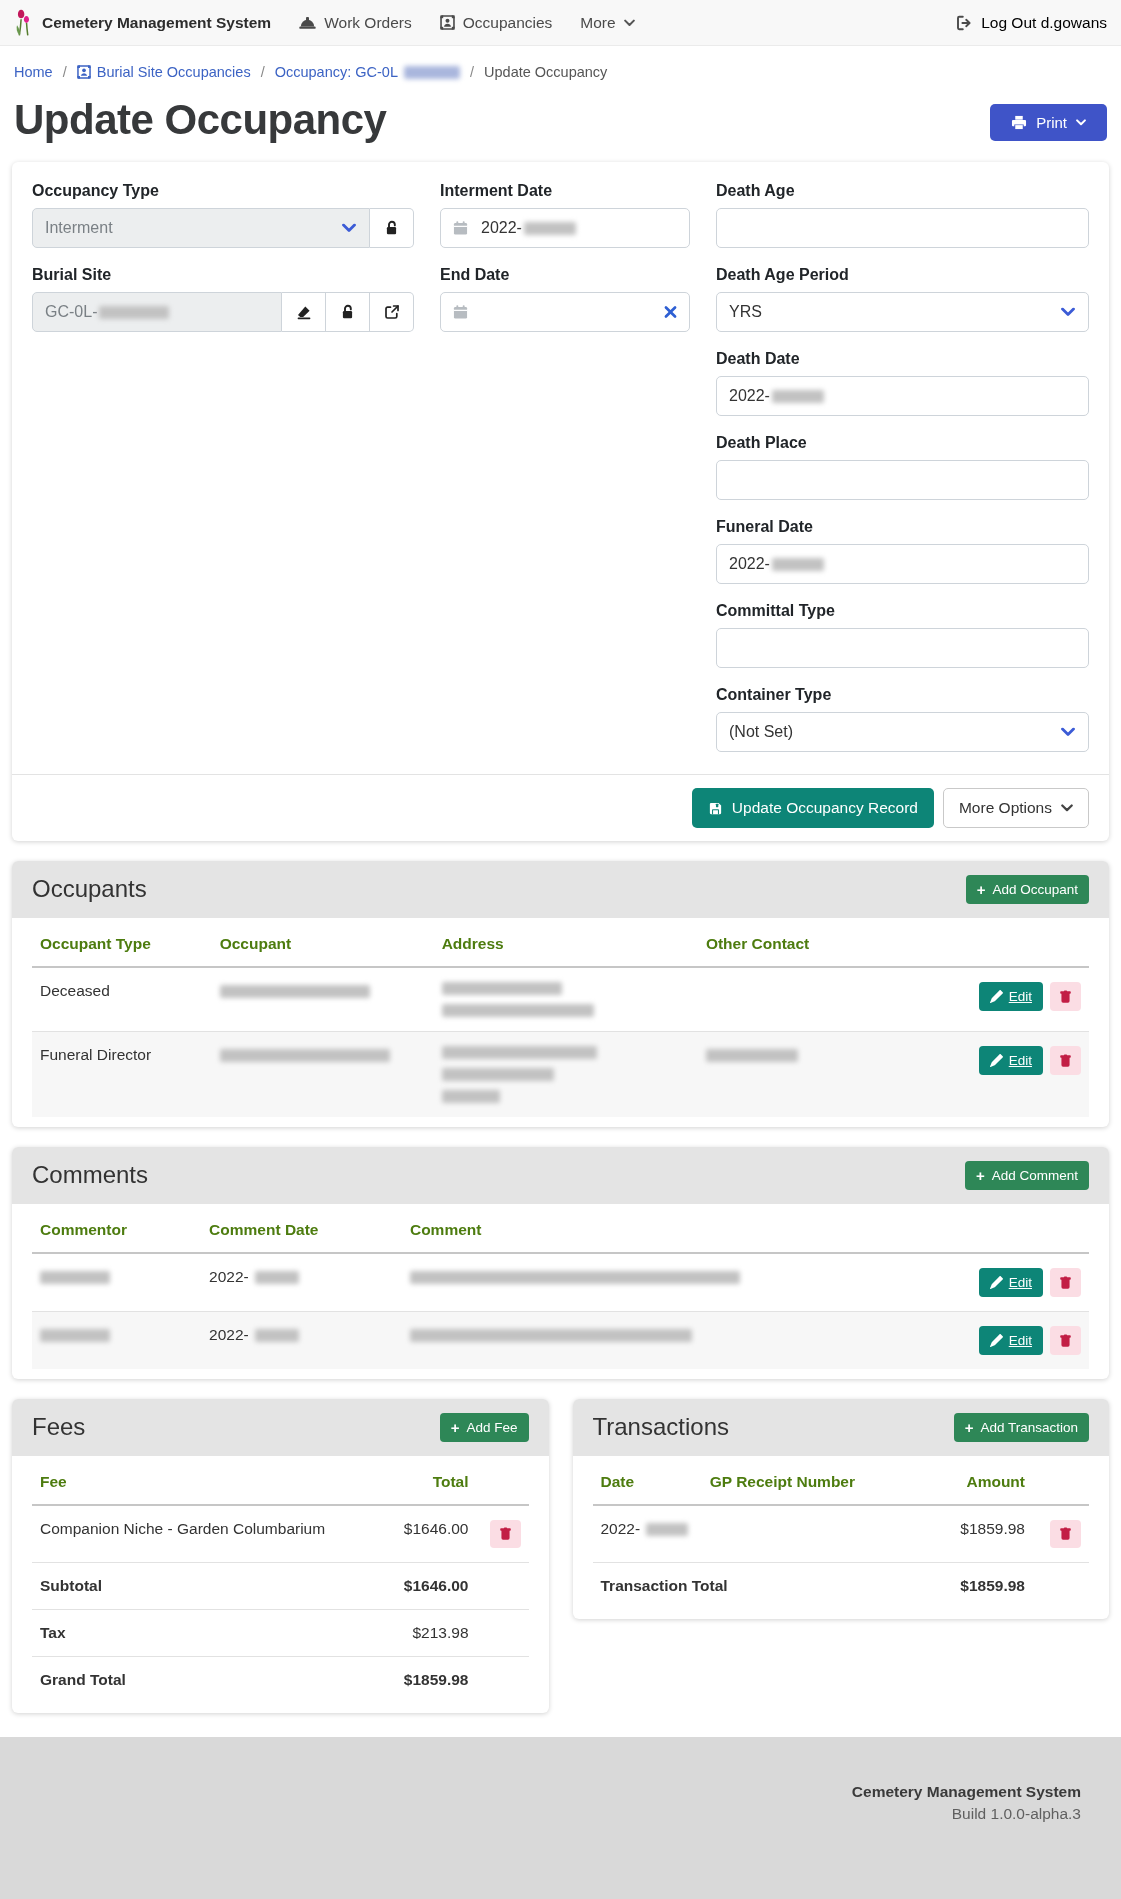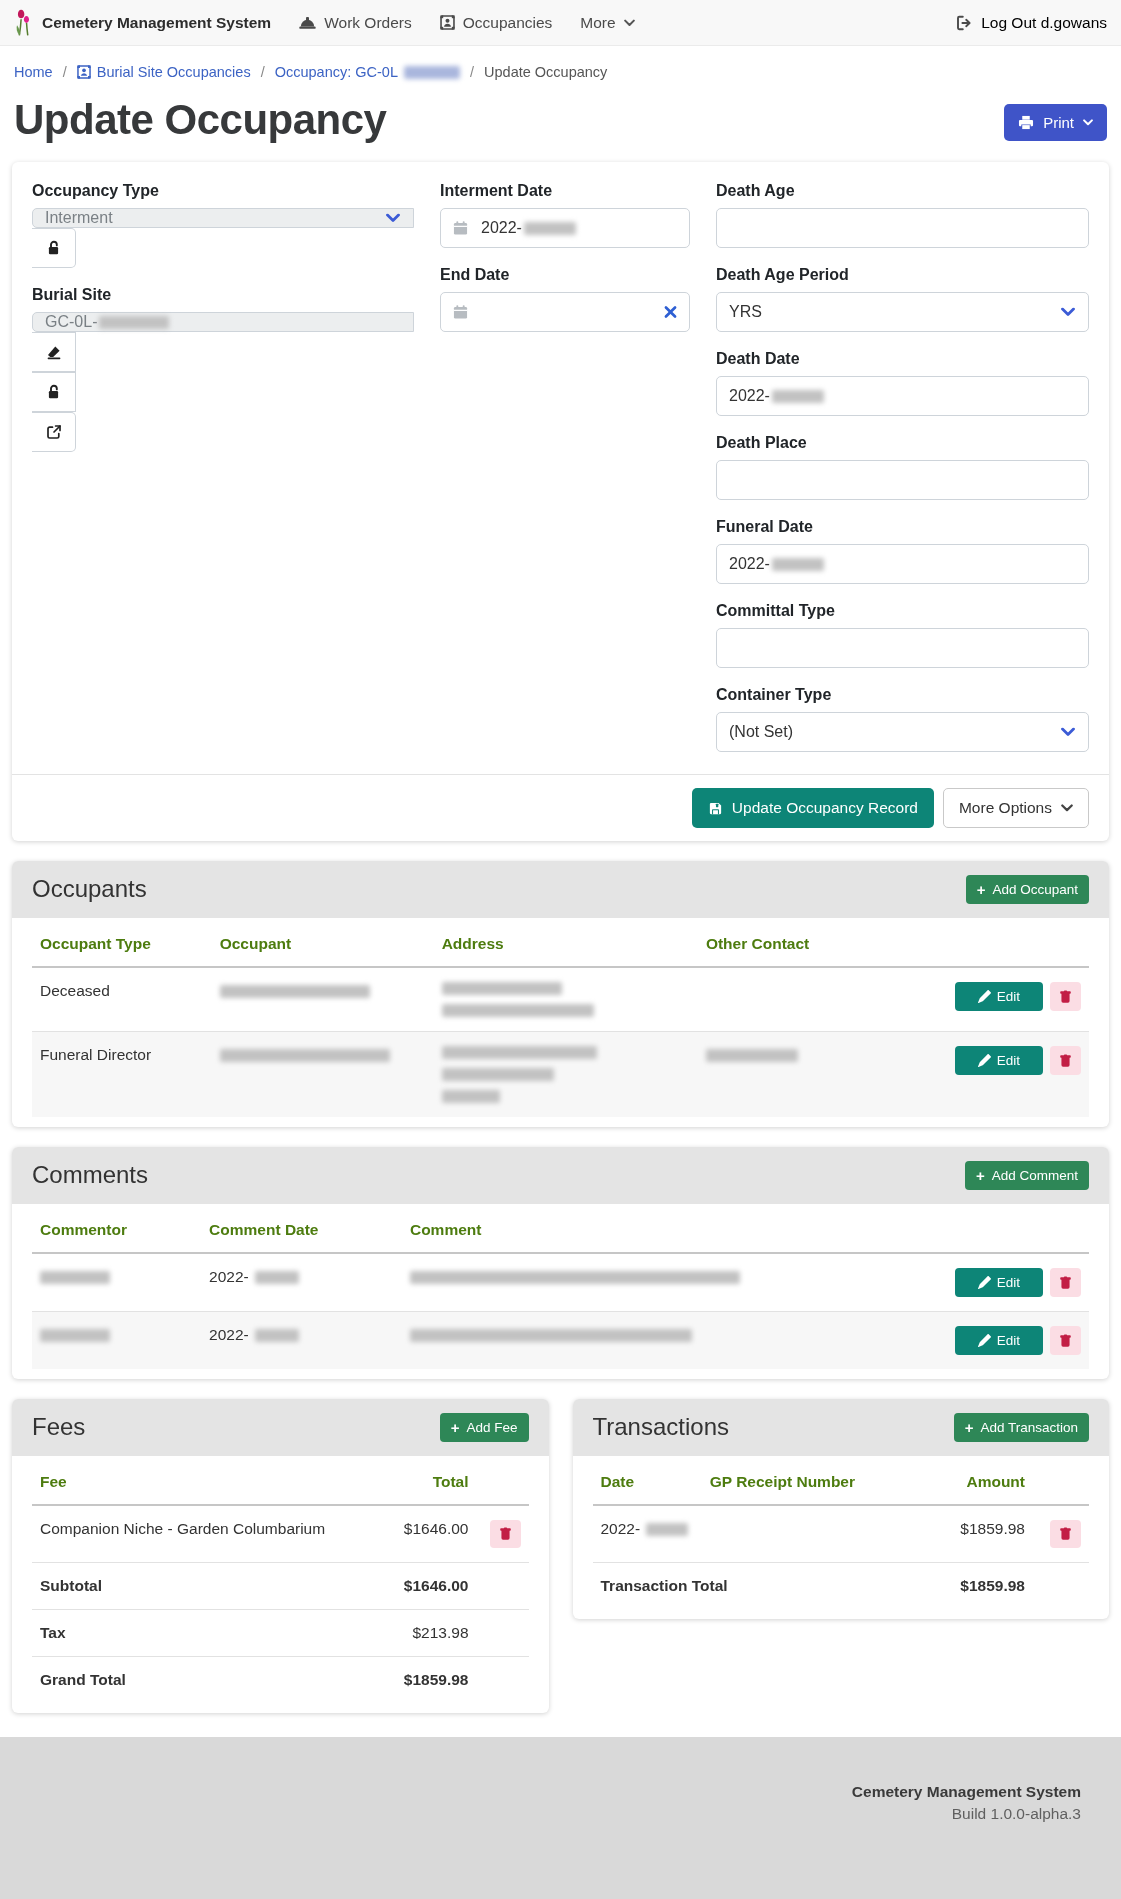--- a/index.html
+++ b/index.html
@@ -23,38 +23,38 @@
                 cursor:pointer; text-decoration:none; }
   .crumb-sep { color:#8a8a8a; }
   .crumb-current { color:#555; }
 
   
   .titlebar { display:flex; align-items:flex-start; justify-content:space-between;
               padding:6px 14px 18px; }
   h1 { margin:0; font-size:42px; font-weight:700; color:#37393b; letter-spacing:-.5px; }
   .btn-print { display:flex; align-items:center; gap:9px; background:#3f54c8;
                color:#fff; border:none; border-radius:5px; height:37px;
-               padding:0 14px; font-size:15px; margin-top:8px; cursor:pointer; }
+               padding:0 21px; font-size:15px; margin-top:8px; cursor:pointer; }
 
   
   .card { margin:0 12px; background:#fff; border-radius:6px;
           box-shadow:0 1px 5px rgba(0,0,0,.18); }
   .form-body { display:grid; grid-template-columns:382px 250px 1fr;
                column-gap:26px; padding:20px 20px 4px; align-items:start; }
   .field { margin-bottom:18px; }
   .field > label { display:block; font-size:16px; font-weight:700;
                    color:#212529; margin-bottom:8px; }
   .ctrl { height:40px; border:1px solid #ced4da; border-radius:5px;
           display:flex; align-items:center; padding:0 12px; font-size:16px;
           color:#333; background:#fff; position:relative; }
   .ctrl.disabled { background:#eceeef; color:#7a8085; }
   .ctrl.select { cursor:pointer; }
   .chev-right { position:absolute; right:13px; top:50%; transform:translateY(-50%);
                 display:flex; }
-  .igroup { display:flex;flex-direction:column; }
+  .igroup { display:flex; }
   .igroup .ctrl { flex:1; border-top-right-radius:0; border-bottom-right-radius:0; }
   .addon { width:44px; height:40px; border:1px solid #ced4da; border-left:none;
            background:#fff; display:flex; align-items:center; justify-content:center;
            cursor:pointer; padding:0; }
   .addon:last-child { border-radius:0 5px 5px 0; }
   .ctrl.date { padding-left:40px; }
   .cal { position:absolute; left:12px; top:50%; transform:translateY(-50%); display:flex; }
   .clear-x { position:absolute; right:12px; top:50%; transform:translateY(-50%);
              display:flex; cursor:pointer; background:none; border:none; padding:0; }
   .form-footer { border-top:1px solid #e3e3e3; padding:13px 20px; display:flex;
@@ -78,22 +78,22 @@
   .plus { font-size:15px; font-weight:700; line-height:1; }
   .section-body { padding:4px 20px 10px; }
   table { width:100%; border-collapse:collapse; }
   th { text-align:left; font-size:15.5px; padding:13px 8px;
        border-bottom:2px solid #c6c6c6; color:#4d7c0f; }
   td { font-size:15.5px; padding:14px 8px; border-top:1px solid #e2e2e2;
        vertical-align:top; color:#333; }
   .striped tbody tr:nth-child(even) { background:#f7f7f7; }
   .actions { display:flex; gap:7px; justify-content:flex-end; }
   .btn-edit { display:inline-flex; align-items:center; gap:6px; background:#0d8577;
-              color:#fff; border:none; border-radius:4px; padding:7px 23px;
-              font-size:13.5px; cursor:pointer; }
+              color:#fff; border:none; border-radius:4px; padding:7px 11px;
+              font-size:13.5px; cursor:pointer;text-decoration:underline; }
   .btn-del { display:inline-flex; align-items:center; background:#fbdde4;
              border:none; border-radius:4px; padding:7px 9px; cursor:pointer; }
   .t-right { text-align:right; }
   .bold { font-weight:700; }
 
   
   .redact { display:inline-block; height:13px; border-radius:2px;
             background:#c2c2c2; filter:blur(2.5px); vertical-align:middle; }
   .redact.block { display:block; margin:5px 0 9px; }
   .redact-blue { background:#a9b6dd; }

